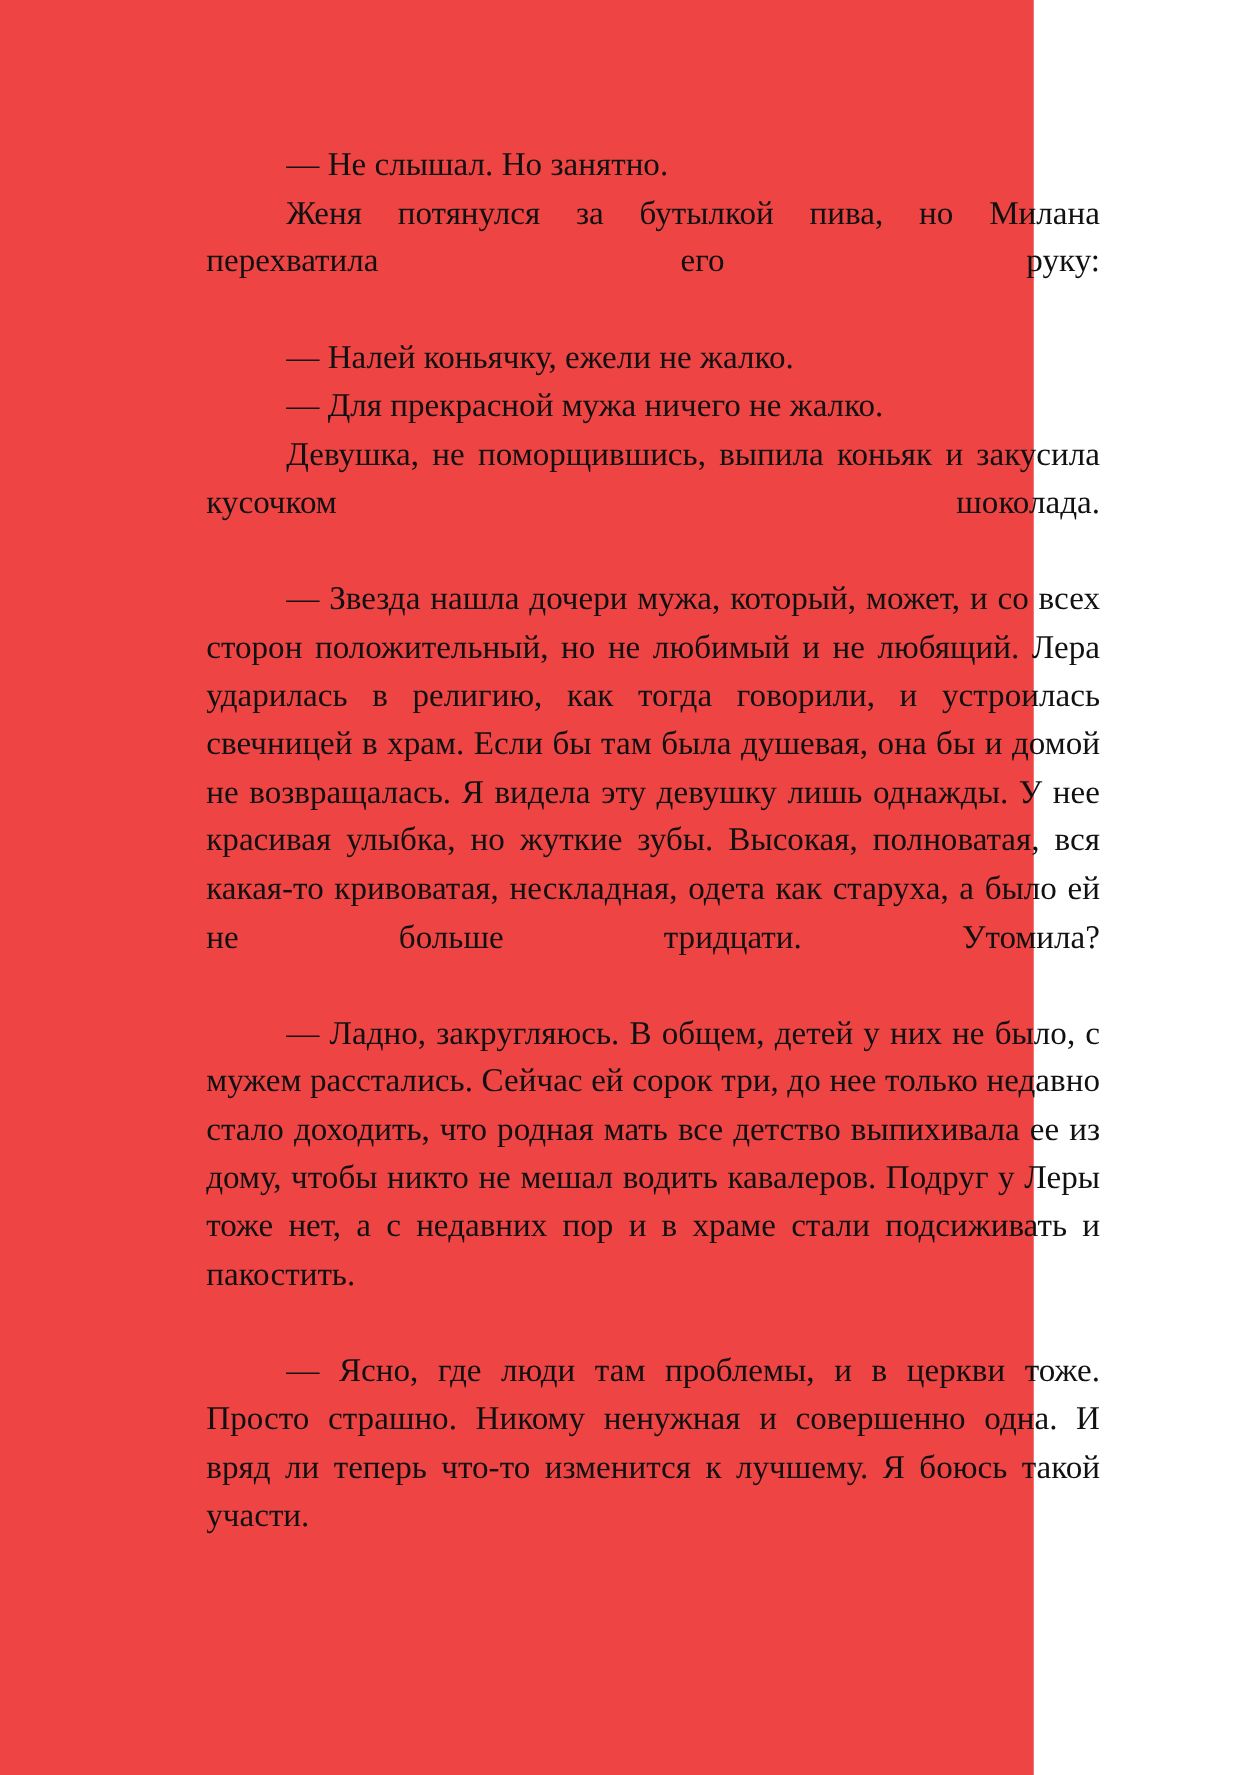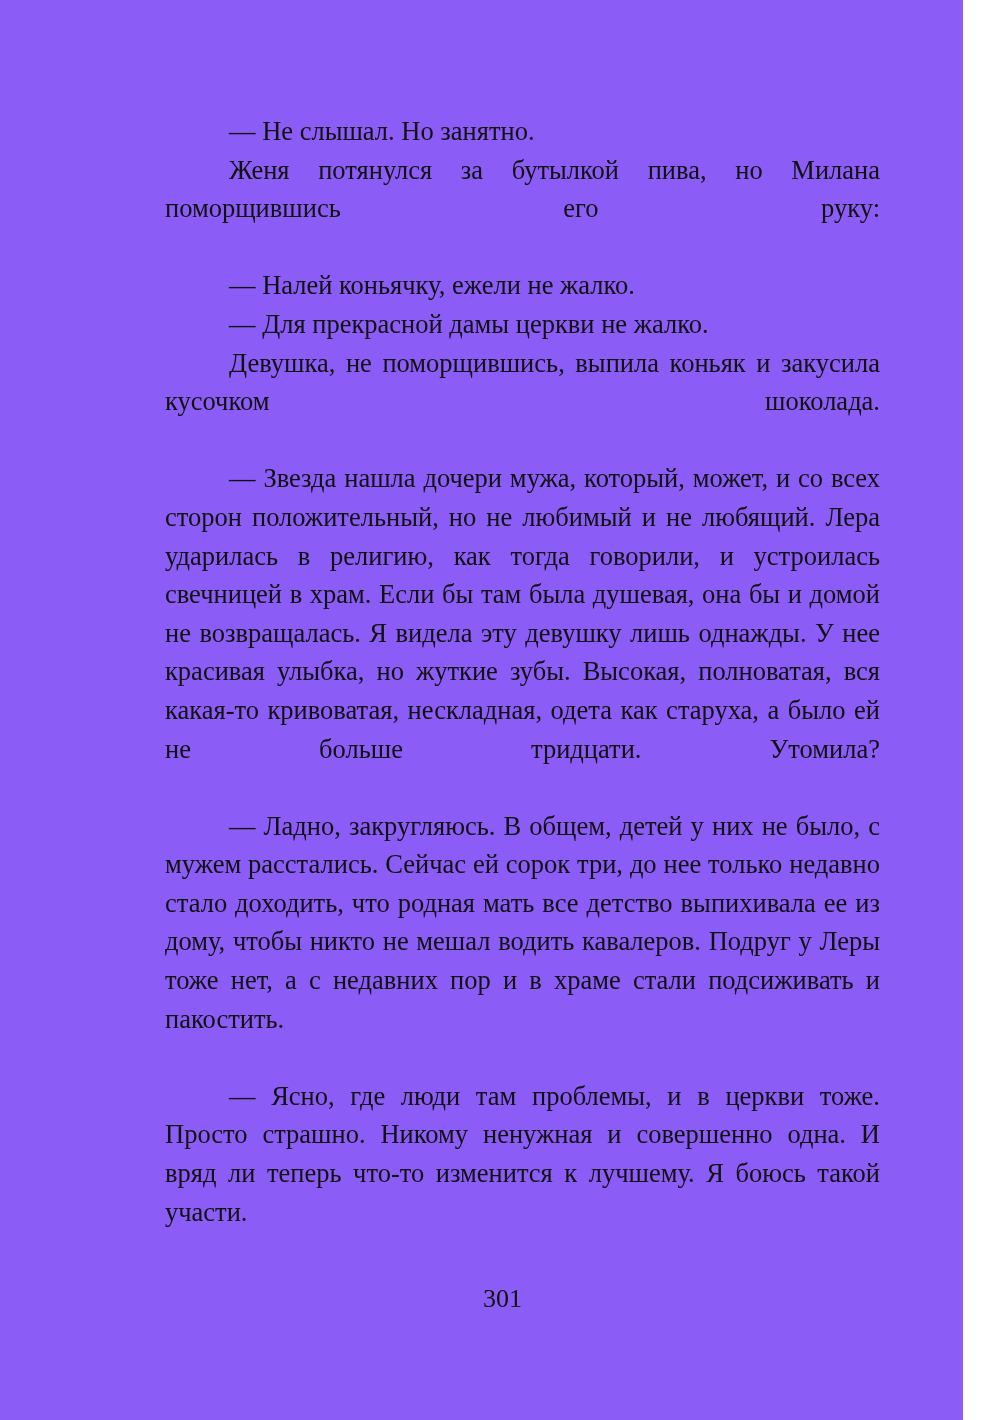--- a/index.html
+++ b/index.html
@@ -13,23 +13,23 @@
     position: relative;
     font-family: "Liberation Serif", "DejaVu Serif", serif;
     color: #111111;
     overflow: hidden;
   }
 
   #page {
     position: absolute;
     left: 0;
     top: 0;
-    width: 963px;
+    width: 827px;
     height: 1420px;
-    background: #8b5cf6;
+    background: #ef4444;
   }
 
   #text-block {
     position: absolute;
     left: 165px;
     top: 112px;
     width: 715px;
   }
 
   p.para {
@@ -72,25 +72,24 @@
     color: #111111;
   }
 </style>
 </head>
 <body>
 
 <div id="page">
 
   <div id="text-block">
     <p class="para short">— Не слышал. Но занятно.</p>
-    <p class="para">Женя потянулся за бутылкой пива, но Милана поморщившись его руку:</p>
+    <p class="para">Женя потянулся за бутылкой пива, но Милана перехватила его руку:</p>
     <p class="para short">— Налей коньячку, ежели не жалко.</p>
-    <p class="para short">— Для прекрасной дамы церкви не жалко.</p>
+    <p class="para short">— Для прекрасной мужа ничего не жалко.</p>
     <p class="para">Девушка, не поморщившись, выпила коньяк и закусила кусочком шоколада.</p>
     <p class="para">— Звезда нашла дочери мужа, который, может, и со всех сторон положительный, но не любимый и не любящий. Лера ударилась в религию, как тогда говорили, и устроилась свечницей в храм. Если бы там была душевая, она бы и домой не возвращалась. Я видела эту девушку лишь однажды. У нее красивая улыбка, но жуткие зубы. Высокая, полноватая, вся какая-то кривоватая, нескладная, одета как старуха, а было ей не больше тридцати. Утомила?</p>
     <p class="para">— Ладно, закругляюсь. В общем, детей у них не было, с мужем расстались. Сейчас ей сорок три, до нее только недавно стало доходить, что родная мать все детство выпихивала ее из дому, чтобы никто не мешал водить кавалеров. Подруг у Леры тоже нет, а с недавних пор и в храме стали подсиживать и пакостить.</p>
     <p class="para">— Ясно, где люди там проблемы, и в церкви тоже. Просто страшно. Никому ненужная и совершенно одна. И вряд ли теперь что-то изменится к лучшему. Я боюсь такой участи.</p>
 
   </div>
 
-  <div id="page-number">301</div>
 
 </div>
 
 </body></html>

